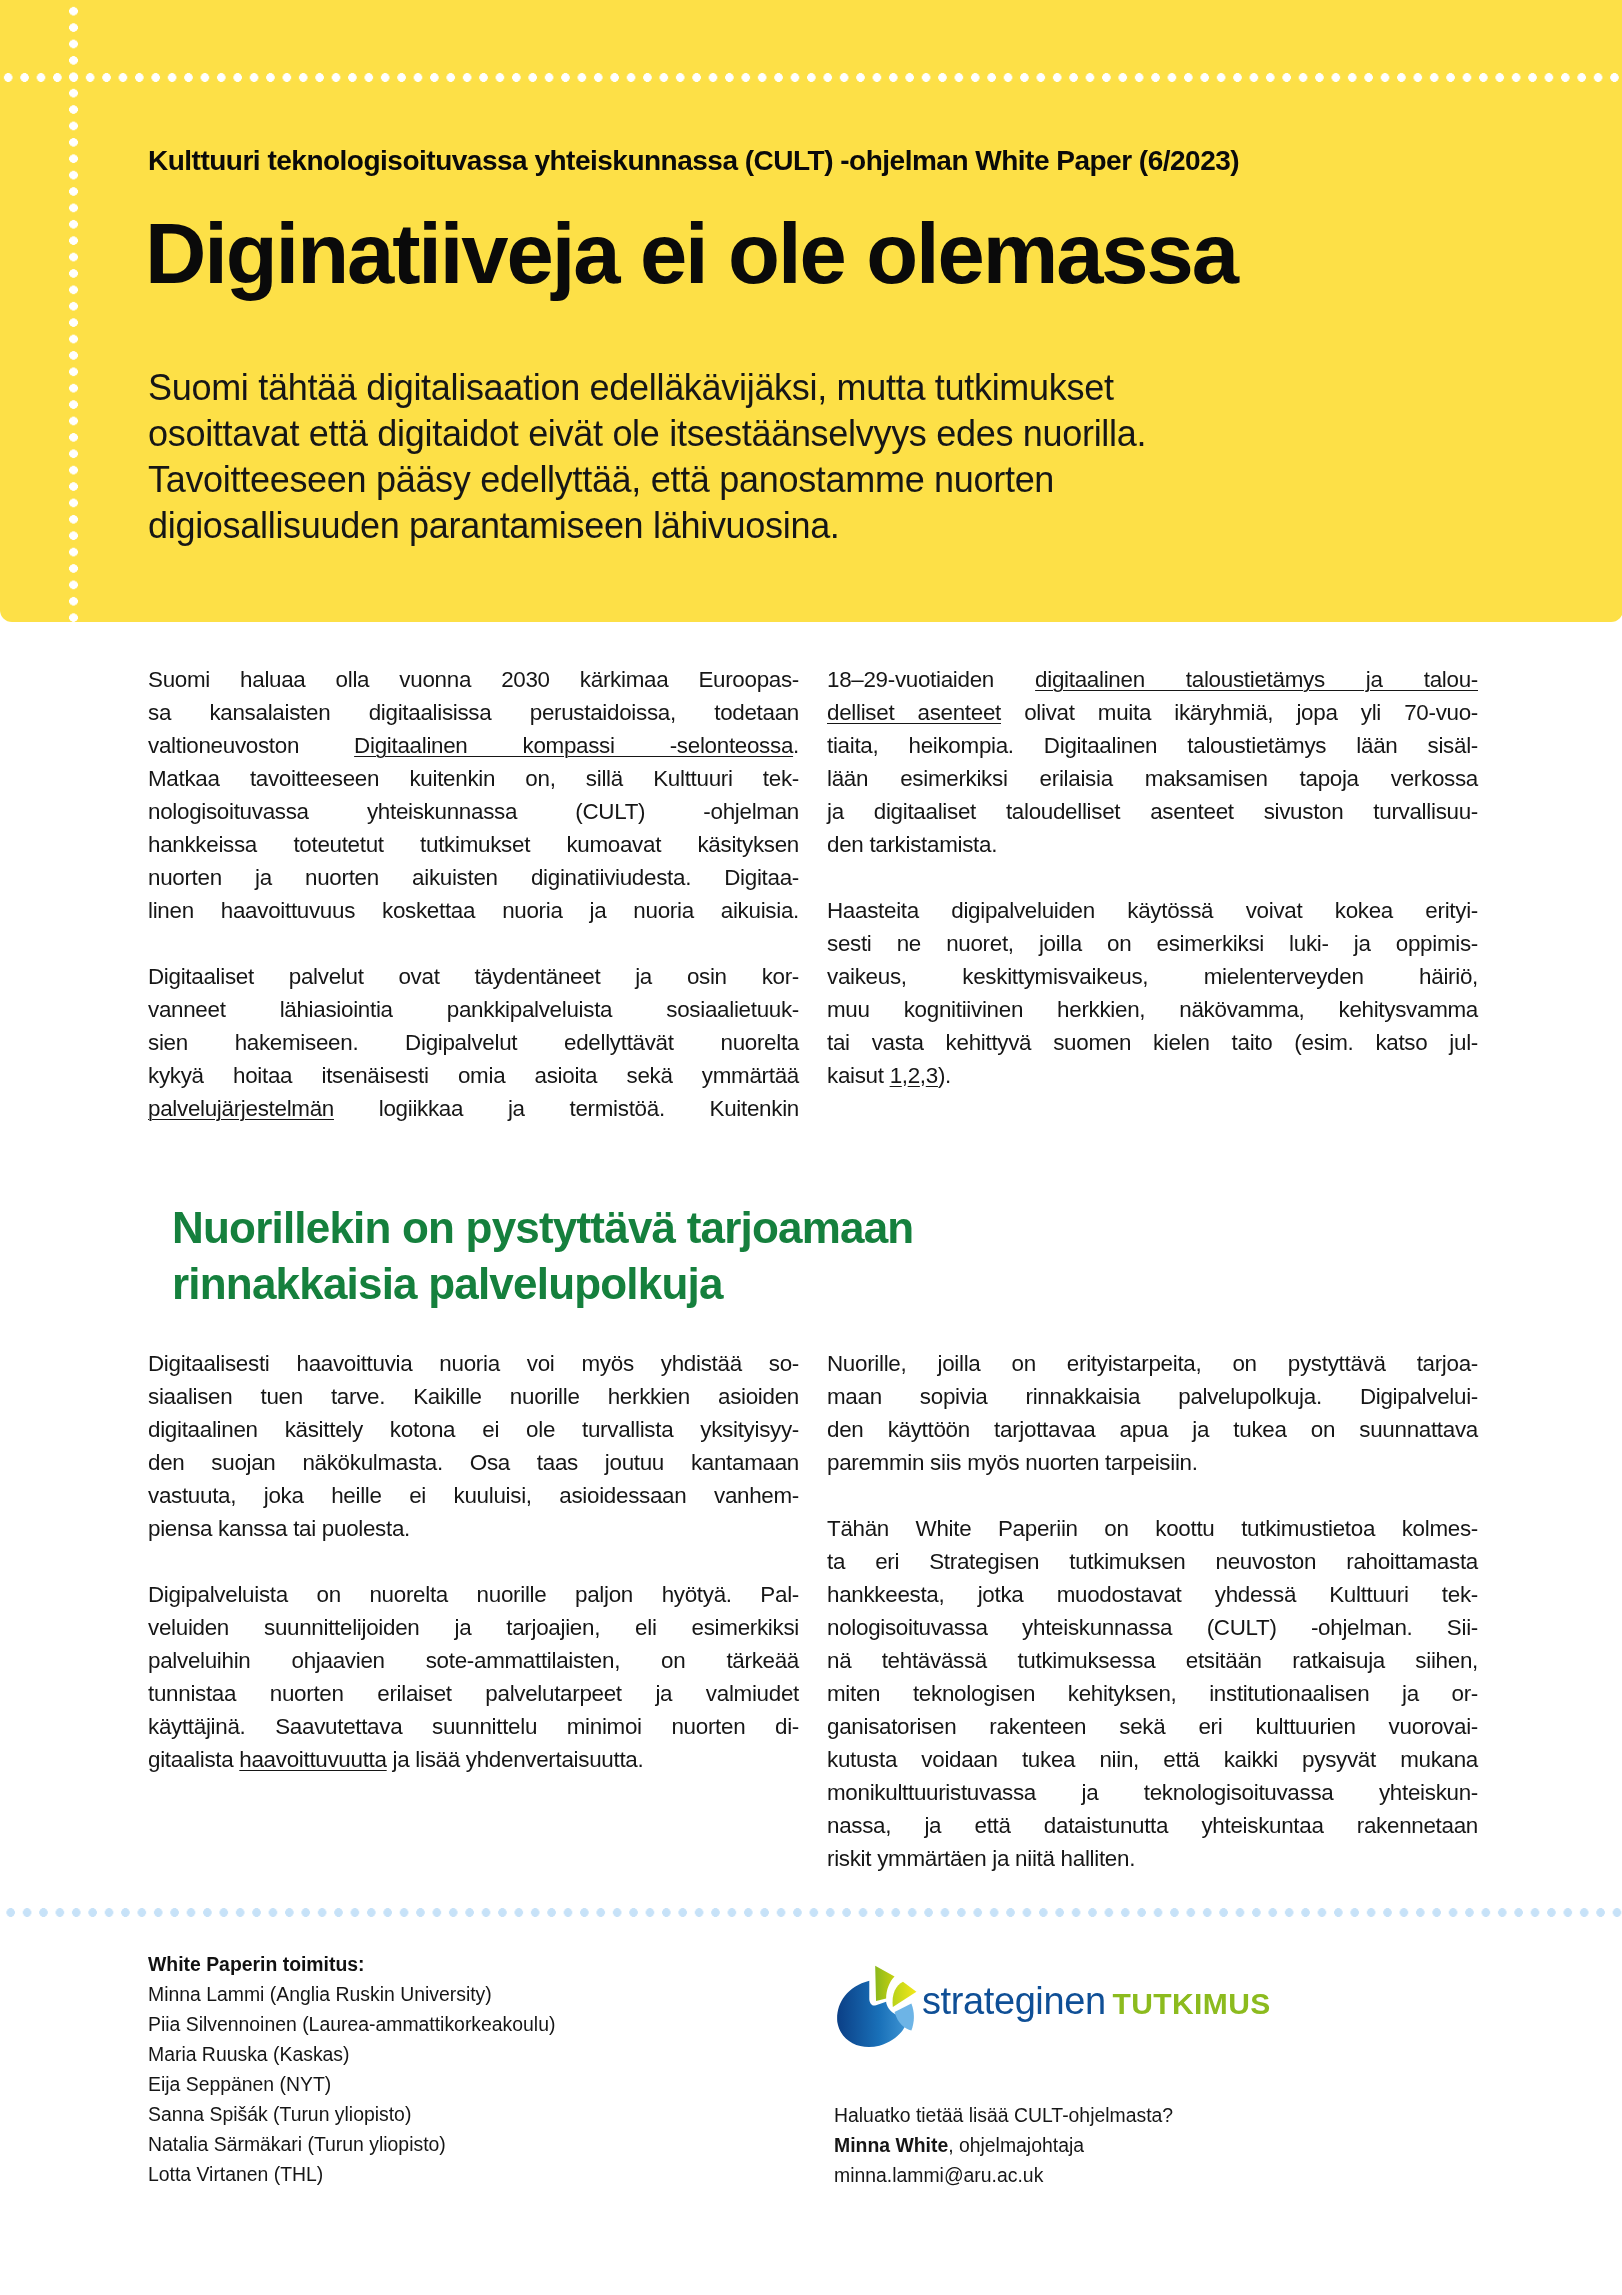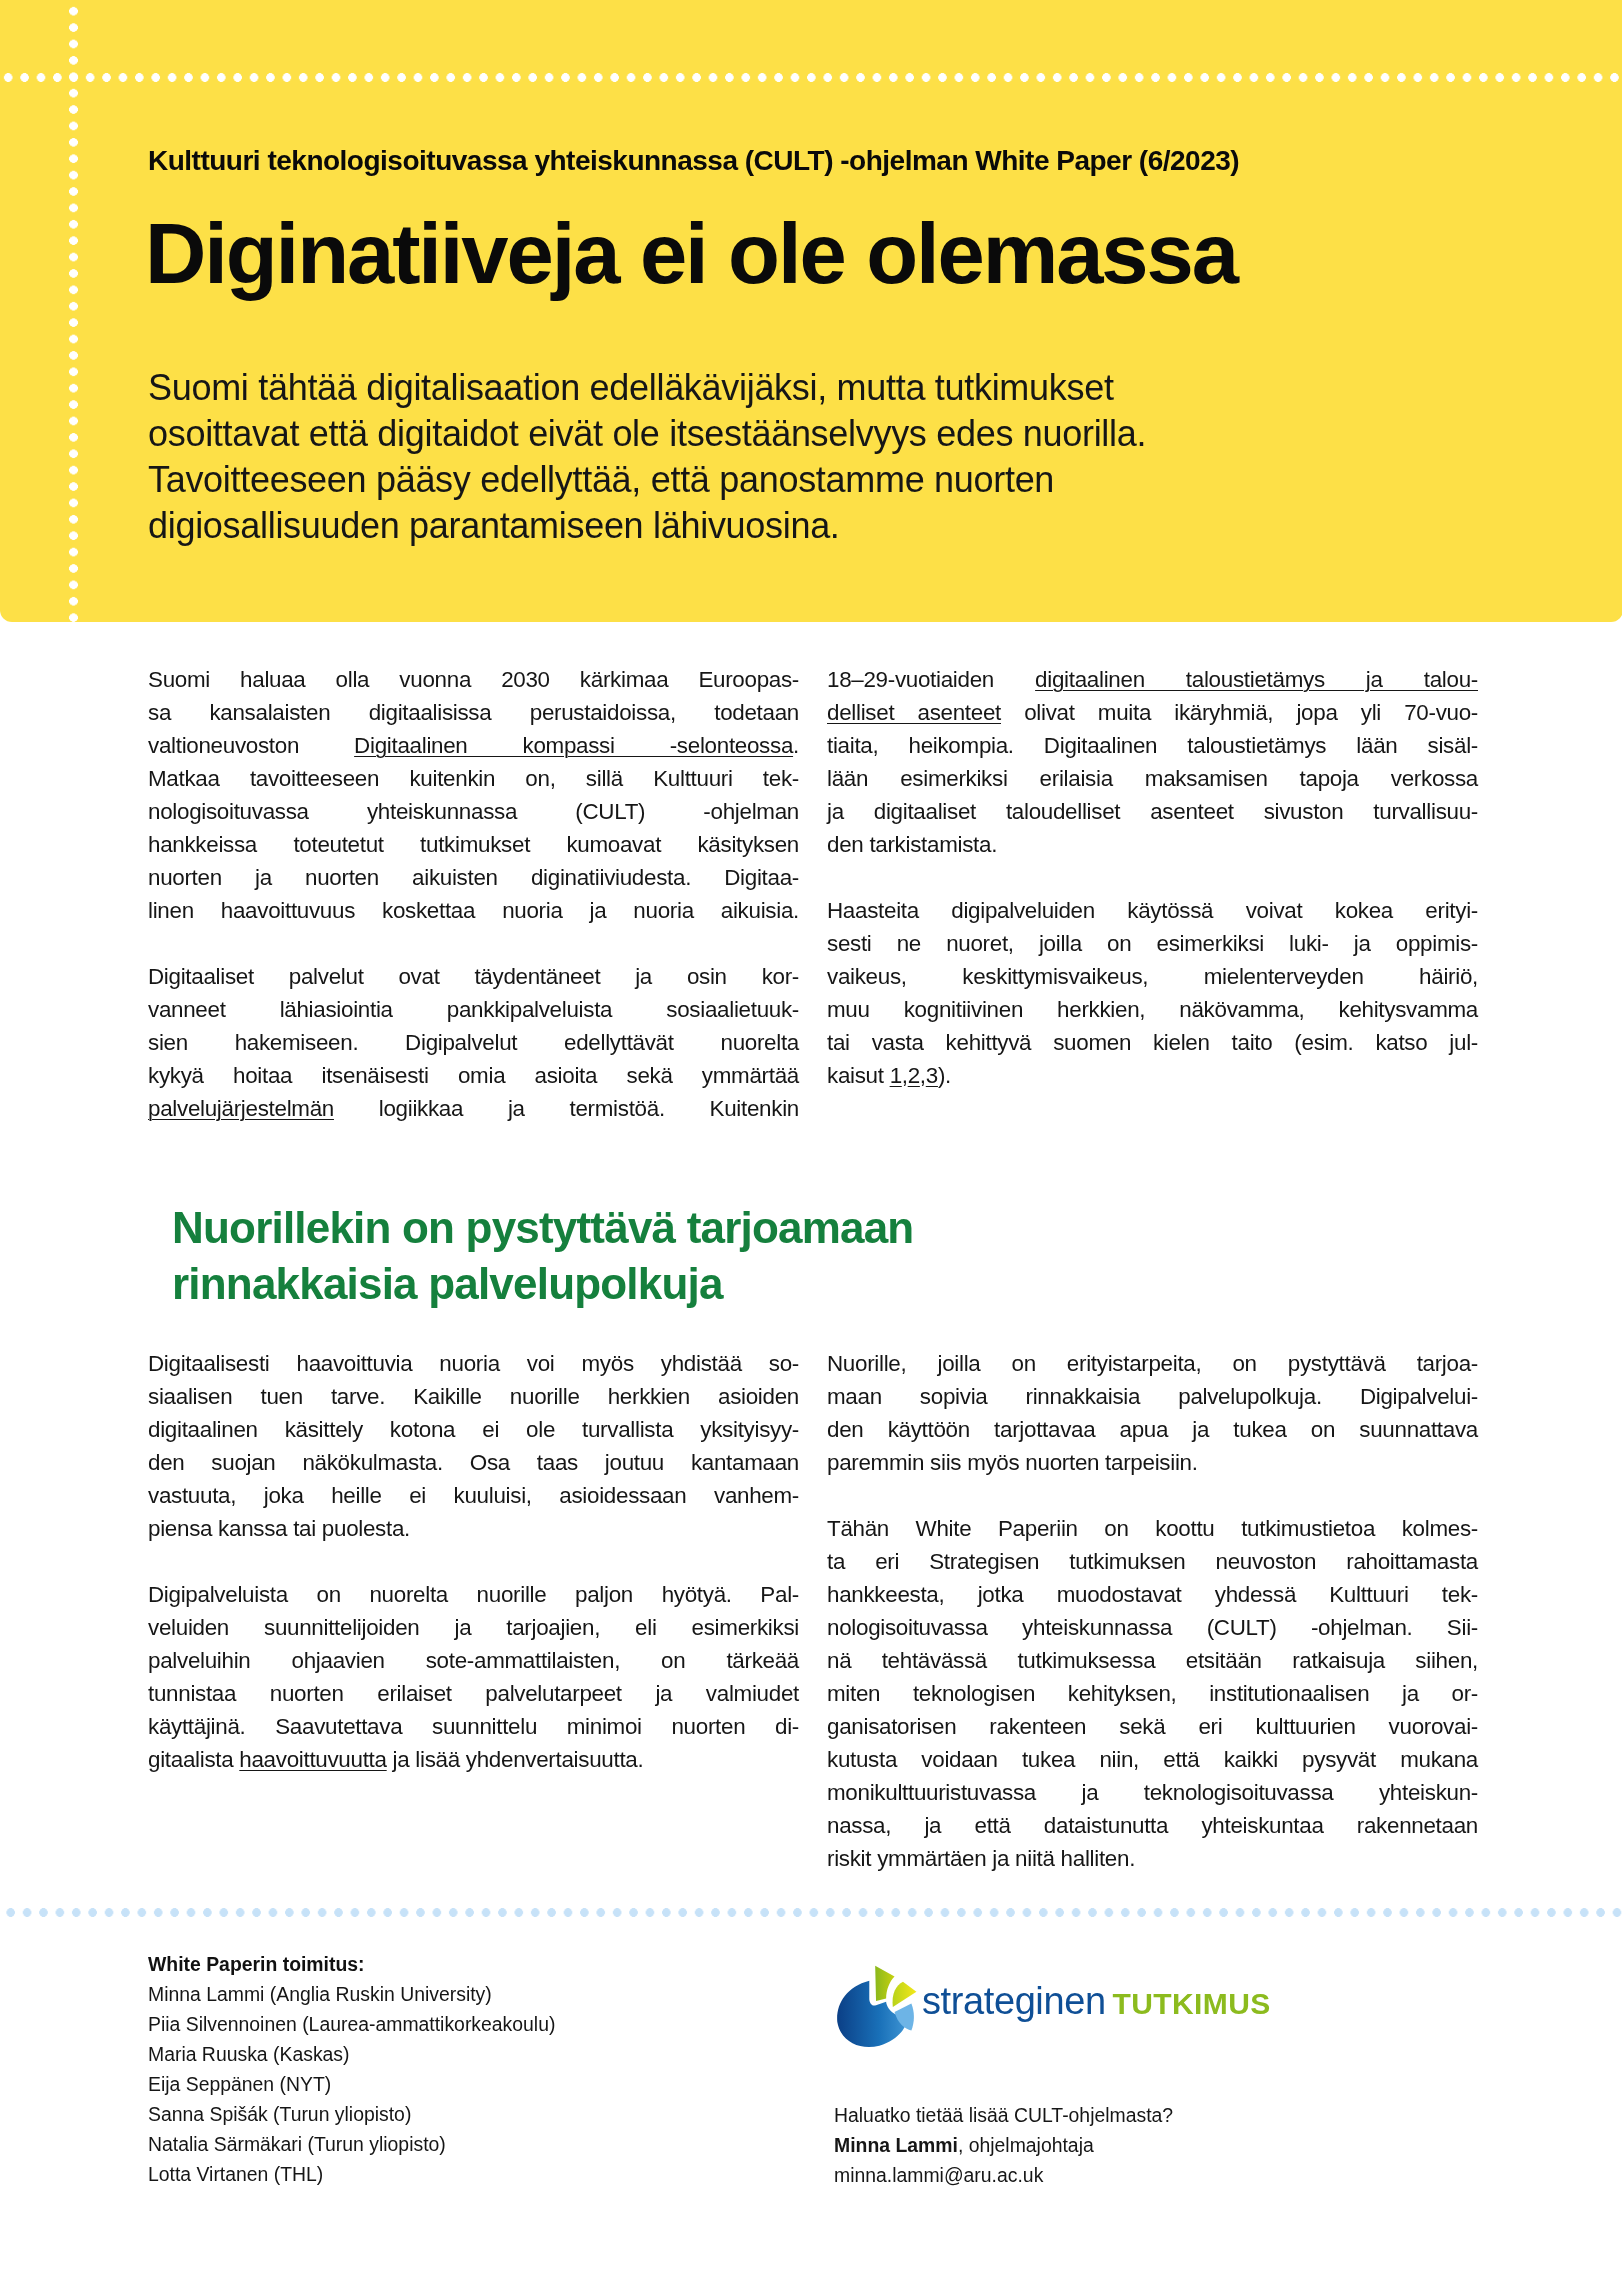--- a/index.html
+++ b/index.html
@@ -210,16 +210,16 @@
     <path d="M78 70 L 106 52 L 90 40 C 82 44, 76 54, 78 70 Z" fill="url(#gYellow)"></path>
     <path d="M80 76 L 100 66 C 104 76, 104 88, 100 98 C 92 96, 84 90, 80 76 Z" fill="#6db4e6"></path>
   </svg>
   <div class="logo-text">
     <span class="logo-word1">strateginen</span><span class="logo-word2">TUTKIMUS</span>
   </div>
 </div>
 
 <div class="contact">
   <div class="contact-line">Haluatko tietää lisää CULT-ohjelmasta?</div>
-  <div class="contact-line"><b>Minna Lammi</b><span>, ohjelmajohtaja</span></div>
+  <div class="contact-line"><b>Minna White</b><span>, ohjelmajohtaja</span></div>
   <div class="contact-line">minna.lammi@aru.ac.uk</div>
 </div>
 
 
 </body></html>

